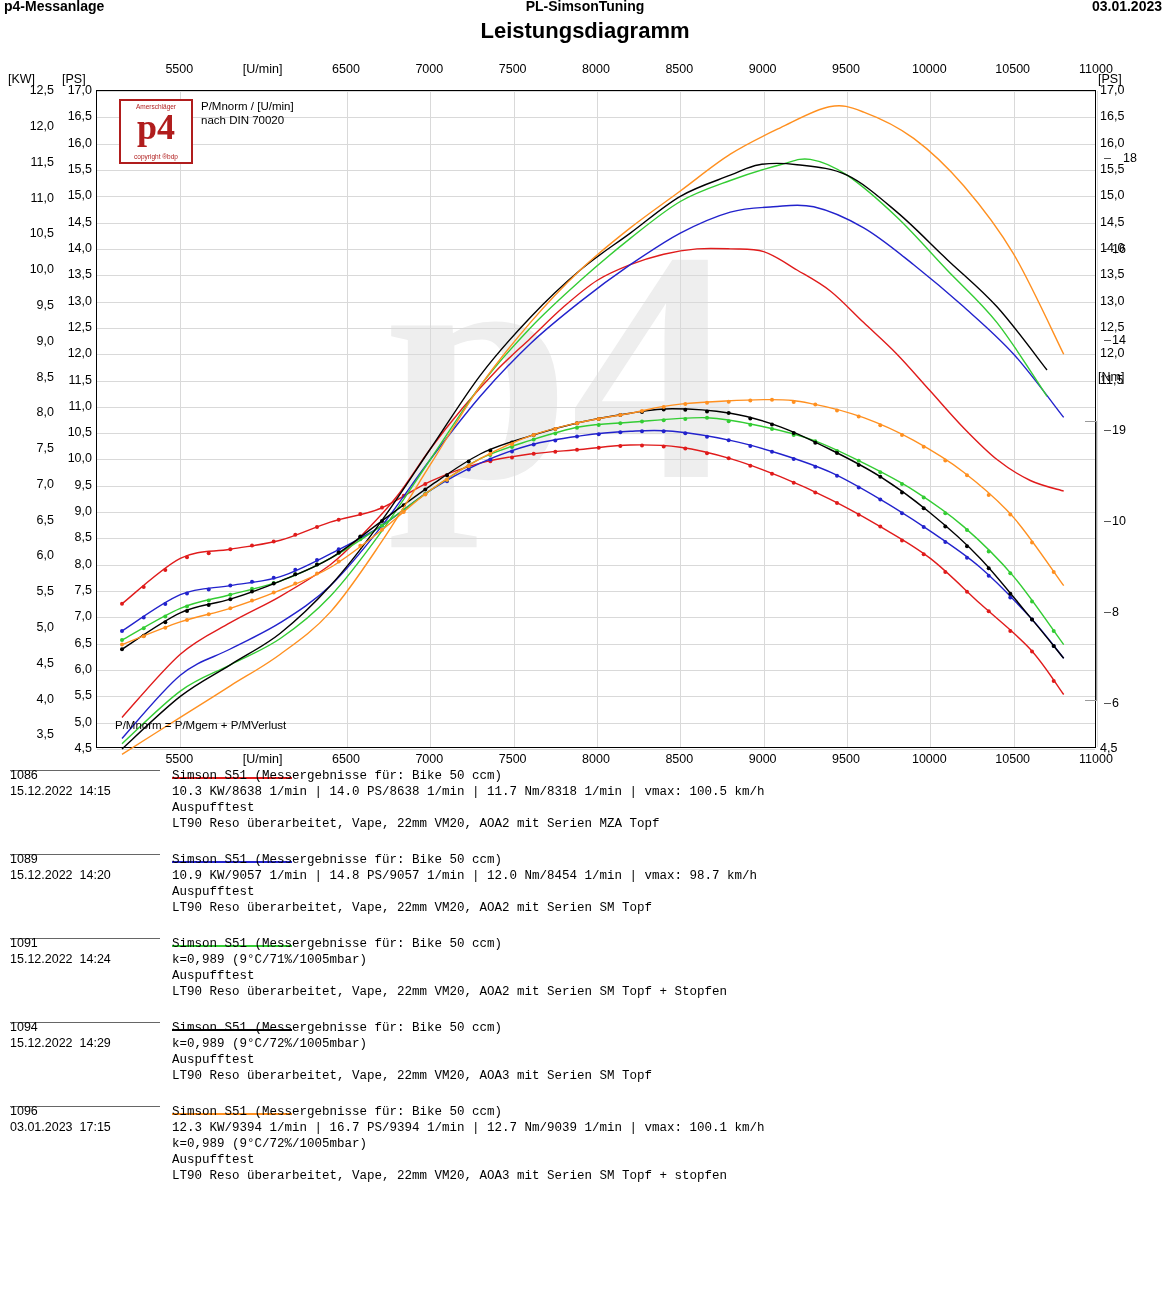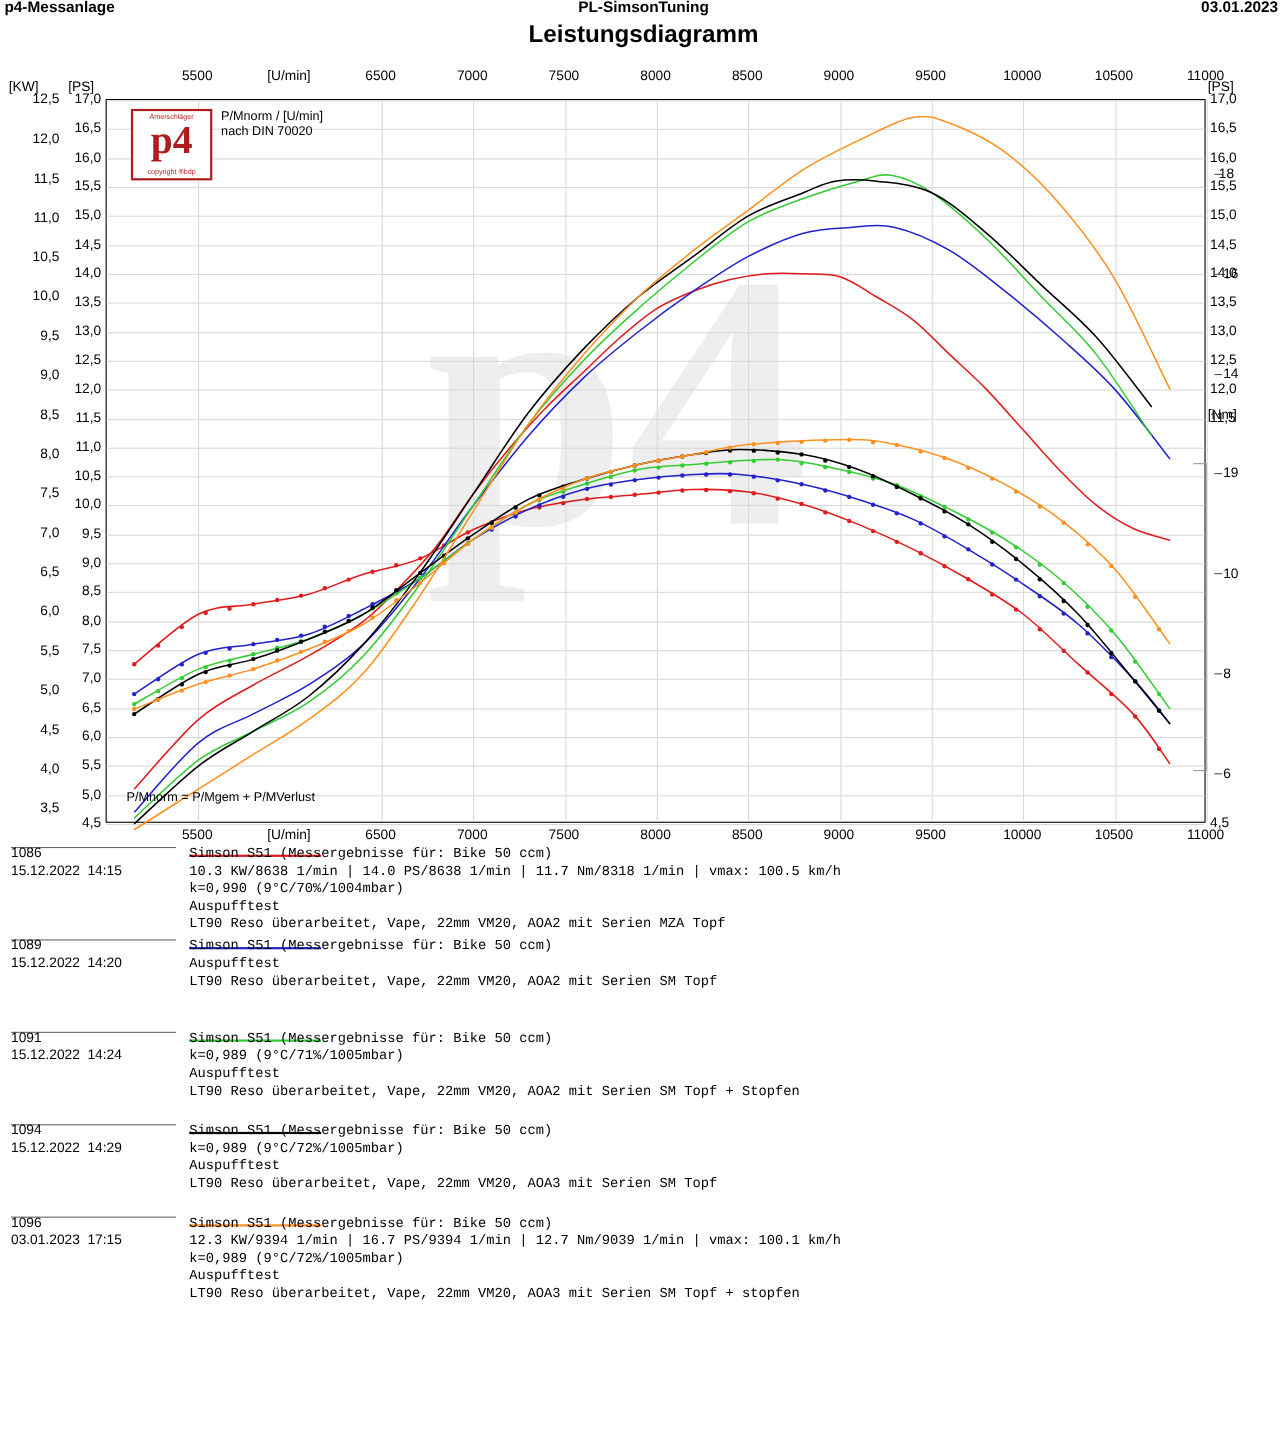--- a/index.html
+++ b/index.html
@@ -159,21 +159,21 @@
       <span style="top: 169.6px; left: 0px;">14,5</span>
       <span style="top: 195.92px; left: 0px;">14,0</span>
       <span style="top: 222.24px; left: 0px;">13,5</span>
       <span style="top: 248.56px; left: 0px;">13,0</span>
       <span style="top: 274.88px; left: 0px;">12,5</span>
       <span style="top: 301.2px; left: 0px;">12,0</span>
       <span style="top: 327.52px; left: 0px;">11,5</span>
       <span style="top: 696px; left: 0px;">4,5</span>
     </div>
   <div class="ticks-nm" id="nmticks" style="left:1104px;top:0;width:40px;height:700px;">
-      <span style="top: 106.069px; left: 4px;">18</span>
+      <span style="top: 106.069px; left: 19px;">18</span>
       <div style="position: absolute; left: 0px; top: 106.069px; width: 7px; height: 1px; background: rgb(85, 85, 85);"></div>
       <span style="top: 196.828px; left: 8px;">16</span>
       <div style="position: absolute; left: 0px; top: 196.828px; width: 7px; height: 1px; background: rgb(85, 85, 85);"></div>
       <span style="top: 287.586px; left: 8px;">14</span>
       <div style="position: absolute; left: 0px; top: 287.586px; width: 7px; height: 1px; background: rgb(85, 85, 85);"></div>
       <span style="top: 378.345px; left: 8px;">19</span>
       <div style="position: absolute; left: 0px; top: 378.345px; width: 7px; height: 1px; background: rgb(85, 85, 85);"></div>
       <span style="top: 469.103px; left: 8px;">10</span>
       <div style="position: absolute; left: 0px; top: 469.103px; width: 7px; height: 1px; background: rgb(85, 85, 85);"></div>
       <span style="top: 559.862px; left: 8px;">8</span>
@@ -474,32 +474,32 @@
 
 <div class="legend" id="legend">
     <div class="lentry">
       <div class="idline"></div>
       <div class="id">1086</div>
       <div class="dt">15.12.2022&nbsp;&nbsp;14:15</div>
       <div class="cline" style="background:#e01b1b;"></div>
       <div class="txt">
         <div>Simson S51 (Messergebnisse für: Bike 50 ccm)</div>
         <div>10.3 KW/8638 1/min  |  14.0 PS/8638 1/min  |  11.7 Nm/8318 1/min | vmax: 100.5 km/h</div>
-        <div>k=0,990 (9°C/70%/1004mbar)</div>
         <div>Auspufftest</div>
         <div>LT90 Reso überarbeitet, Vape, 22mm VM20, AOA2 mit Serien MZA Topf</div>
       </div>
     </div>
     <div class="lentry">
       <div class="idline"></div>
       <div class="id">1089</div>
       <div class="dt">15.12.2022&nbsp;&nbsp;14:20</div>
       <div class="cline" style="background:#2222cc;"></div>
       <div class="txt">
         <div>Simson S51 (Messergebnisse für: Bike 50 ccm)</div>
+        <div>10.9 KW/9057 1/min  |  14.8 PS/9057 1/min  |  12.0 Nm/8454 1/min | vmax: 98.7 km/h</div>
         <div>Auspufftest</div>
         <div>LT90 Reso überarbeitet, Vape, 22mm VM20, AOA2 mit Serien SM Topf</div>
       </div>
     </div>
     <div class="lentry">
       <div class="idline"></div>
       <div class="id">1091</div>
       <div class="dt">15.12.2022&nbsp;&nbsp;14:24</div>
       <div class="cline" style="background:#33cc33;"></div>
       <div class="txt">

